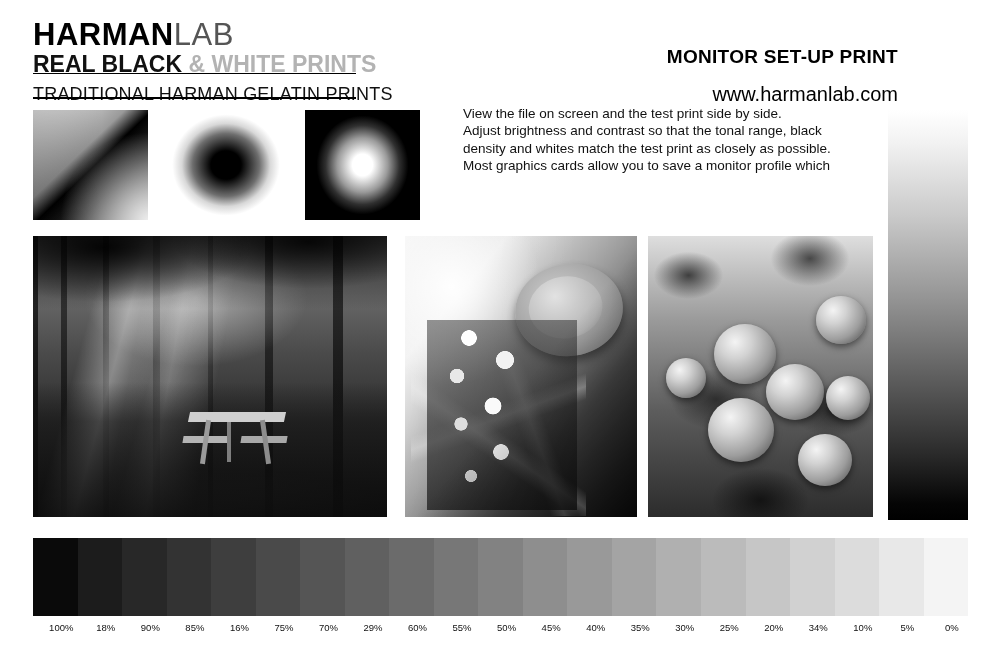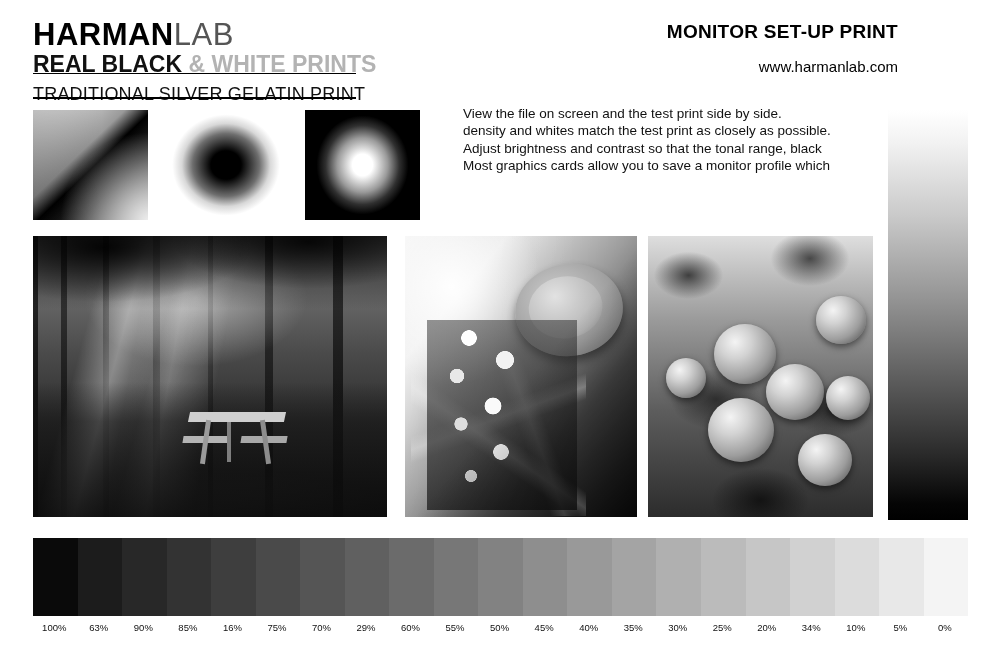--- a/index.html
+++ b/index.html
@@ -76,23 +76,24 @@
     right: 34px;
     top: 16px;
     text-align: right;
   }
   .header-title {
     font-size: 19px;
     font-weight: bold;
     color: #000;
     letter-spacing: 0.3px;
     white-space: nowrap;
+    margin-top: 25px;
   }
   .header-url {
-    font-size: 15px;
+    font-size: 20px;
     color: #000;
     margin-top: 15px;
     white-space: nowrap;
   }
 
   
   .patch {
     position: absolute;
   }
   #patch-corner {
@@ -257,21 +258,21 @@
   
   .wedge {
     position: absolute;
     left: 33px; top: 538px;
     width: 935px; height: 78px;
     display: flex;
   }
   .wedge .step { flex: 1 1 0; height: 100%; }
   .wedge-labels {
     position: absolute;
-    left: 32px; top: 622px;
+    left: 39px; top: 622px;
     width: 935px; height: 18px;
     display: flex;
   }
   .wedge-labels .lbl {
     flex: 1 1 0;
     text-align: center;
     font-size: 9.5px;
     color: #111;
     font-family: "Liberation Sans", sans-serif;
   }
@@ -281,21 +282,21 @@
 
 <div class="header">
   <div class="brand">
     <div class="brand-line1">
       <span class="harman">HARMAN</span><span class="lab">LAB</span>
     </div>
     <div class="brand-line2">
       <span class="rb">REAL BLACK</span>
       <span class="wp">&amp; WHITE PRINTS</span>
     </div>
-    <div class="brand-line3">TRADITIONAL SILVER GELATIN PRINT</div>
+    <div class="brand-line3">TRADITIONAL HARMAN GELATIN PRINTS</div>
   </div>
   <div class="brand-rule-top"></div>
   <div class="brand-rule"></div>
 
   <div class="header-right">
     <div class="header-title">MONITOR SET-UP PRINT</div>
     <div class="header-url">www.harmanlab.com</div>
   </div>
 </div>
 
@@ -304,22 +305,22 @@
   </div>
 <div class="patch" id="patch-darkblob">
     <div class="inner"></div>
   </div>
 <div class="patch" id="patch-lightblob">
     <div class="inner"></div>
   </div>
 
 <div class="instructions">
   <p>View the file on screen and the test print side by side.</p>
+  <p>Adjust brightness and contrast so that the tonal range, black</p>
   <p>density and whites match the test print as closely as possible.</p>
-  <p>Adjust brightness and contrast so that the tonal range, black</p>
   <p>Most graphics cards allow you to save a monitor profile which</p>
 </div>
 
 <div id="vert-strip"></div>
 
 <div class="photo" id="photo-forest">
   <div class="layer forest-base"></div>
   <div class="layer forest-trees"></div>
   <div class="layer forest-beam"></div>
   <div class="layer forest-canopy"></div>
@@ -373,21 +374,21 @@
     <div class="step" style="background: rgb(176, 176, 176);"></div>
     <div class="step" style="background: rgb(187, 187, 187);"></div>
     <div class="step" style="background: rgb(198, 198, 198);"></div>
     <div class="step" style="background: rgb(209, 209, 209);"></div>
     <div class="step" style="background: rgb(220, 220, 220);"></div>
     <div class="step" style="background: rgb(232, 232, 232);"></div>
     <div class="step" style="background: rgb(244, 244, 244);"></div>
   </div>
 <div class="wedge-labels" id="wedge-labels">
     <div class="lbl">100%</div>
-    <div class="lbl">63%</div>
+    <div class="lbl">18%</div>
     <div class="lbl">90%</div>
     <div class="lbl">85%</div>
     <div class="lbl">16%</div>
     <div class="lbl">75%</div>
     <div class="lbl">70%</div>
     <div class="lbl">29%</div>
     <div class="lbl">60%</div>
     <div class="lbl">55%</div>
     <div class="lbl">50%</div>
     <div class="lbl">45%</div>

